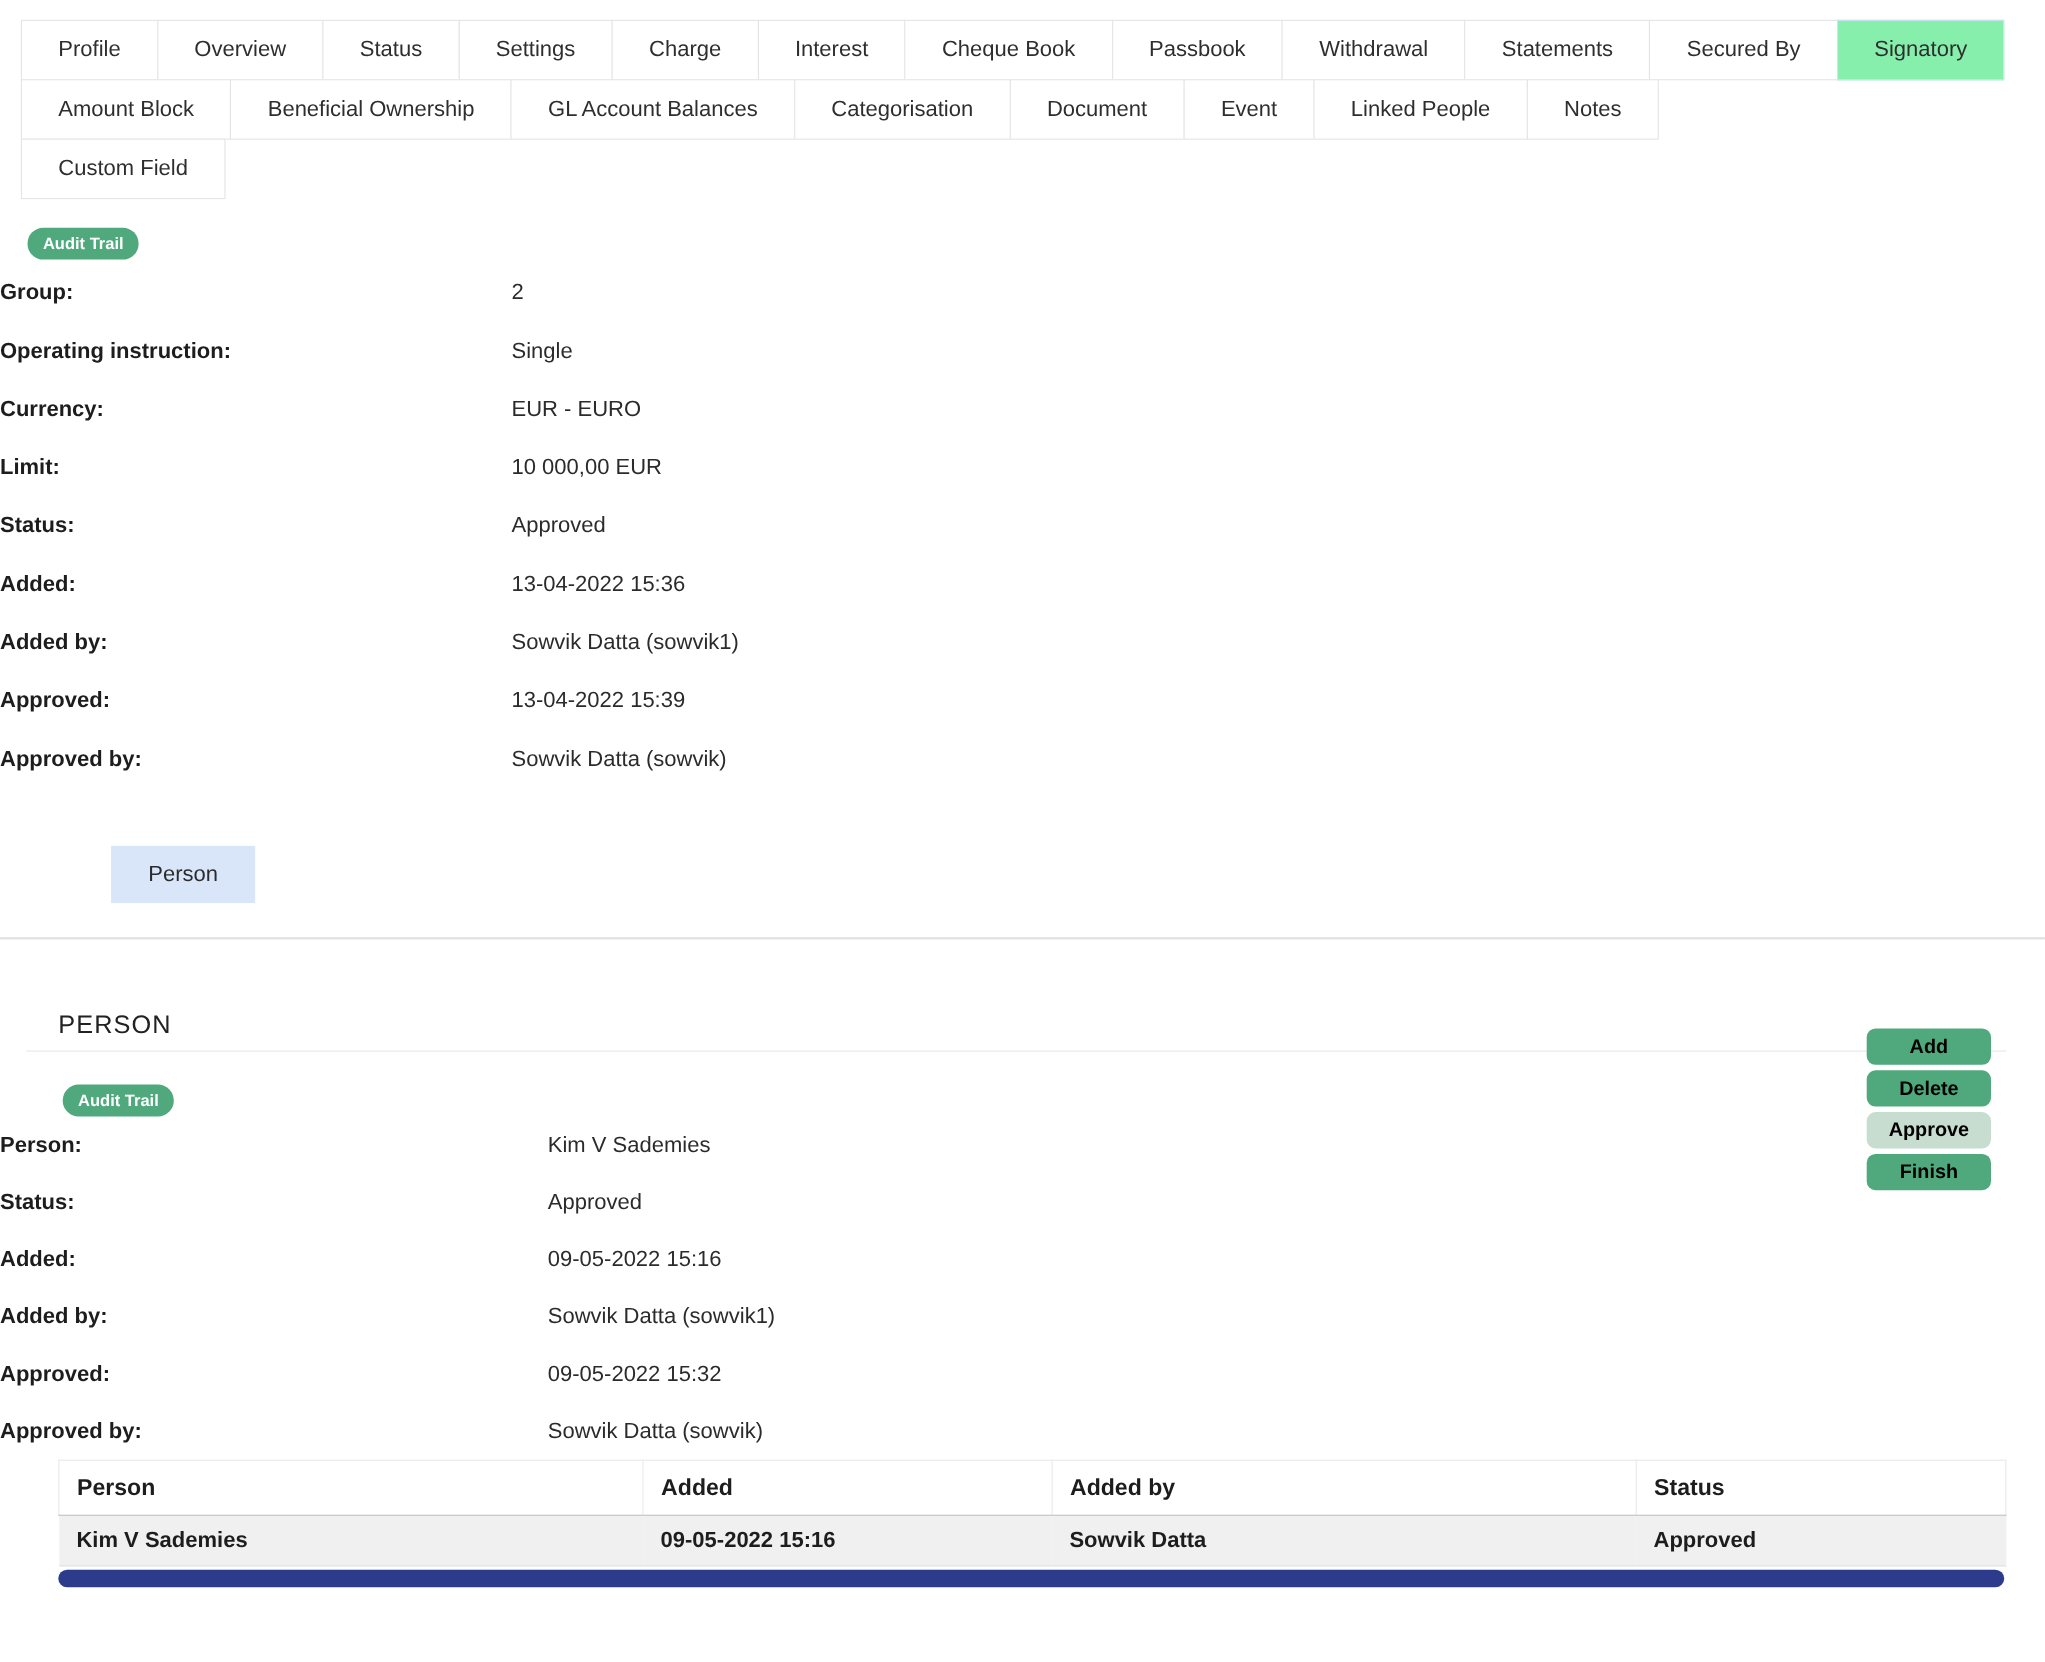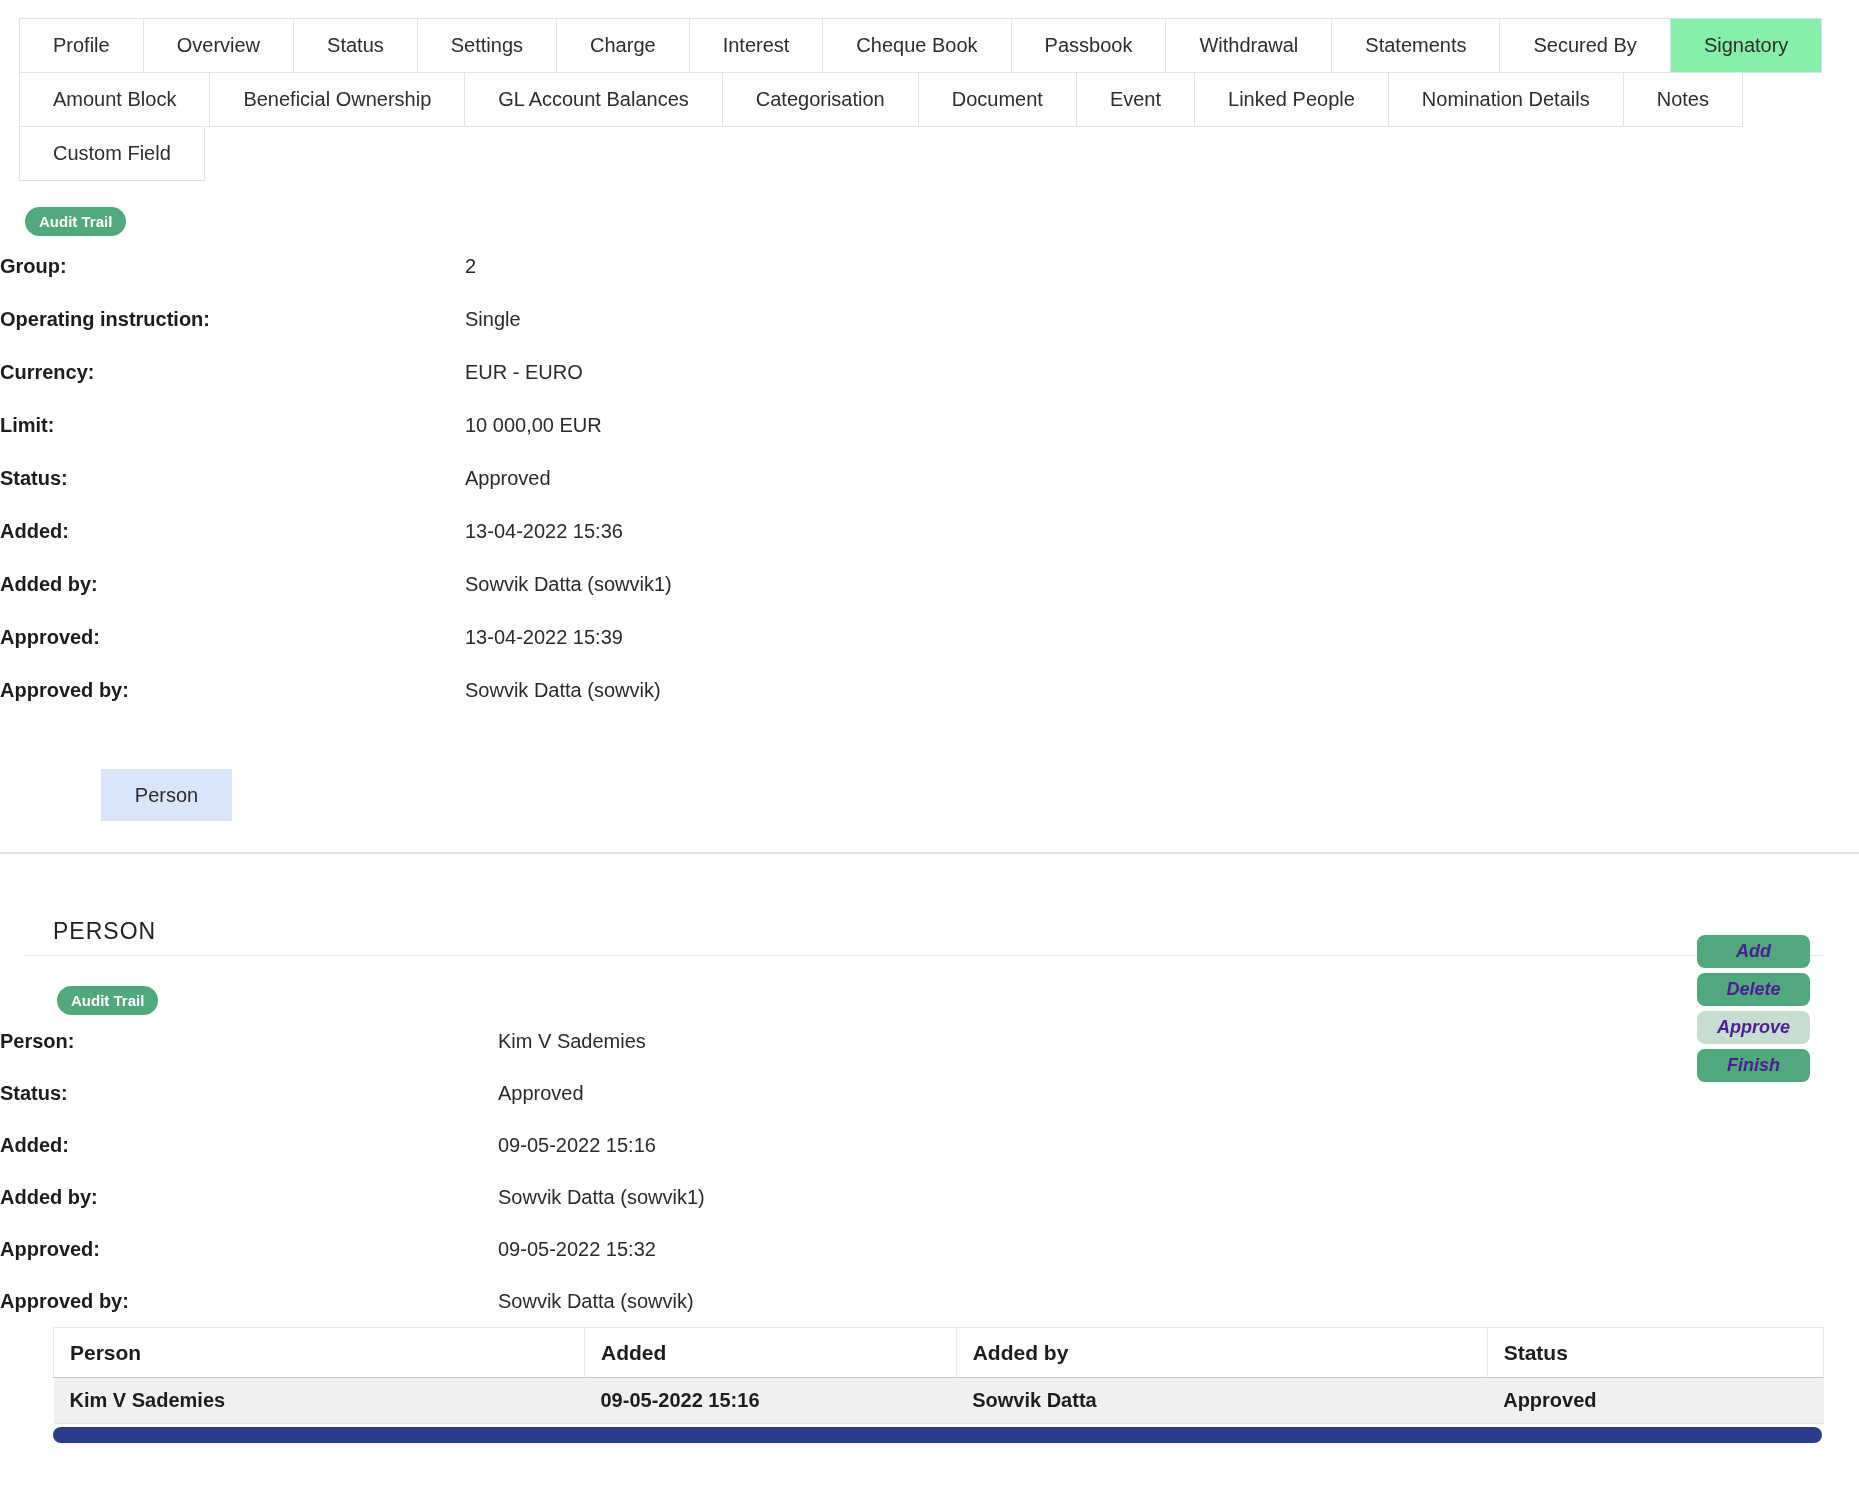--- a/index.html
+++ b/index.html
@@ -49,21 +49,21 @@
   .title-underline { margin: 10px 0 0 24px; width: 1800px; height: 1px; background: #e7e7e7; }
 
   
   .person-section { position: relative; }
   .action-stack {
     position: absolute; top: 17px; right: 49px; width: 113px;
     display: flex; flex-direction: column; gap: 5px;
   }
   .action-btn {
     height: 33px; border: none; border-radius: 8px; background: #4fa97c;
-    color: #4c1d95; font-weight: bold; font-size: 18px; font-family: inherit; cursor: pointer; font-style: italic;
+    color: #000000; font-weight: bold; font-size: 18px; font-family: inherit; cursor: pointer;
   }
   .action-btn.disabled { background: #c6ddd0; cursor: default; }
 
   
   .person-table { margin-left: 53px; width: 1771px; border-collapse: collapse; table-layout: fixed; }
   .person-table col.c1 { width: 30%; } .person-table col.c2 { width: 21%; }
   .person-table col.c3 { width: 30%; } .person-table col.c4 { width: 19%; }
   .person-table th {
     height: 50px; text-align: left; padding-left: 16px;
     font-size: 21px; font-weight: bold; color: #1d1d1d;
@@ -98,21 +98,20 @@
     <div class="tab active">Signatory</div>
   </div>
   <div class="tab-row">
     <div class="tab">Amount Block</div>
     <div class="tab">Beneficial Ownership</div>
     <div class="tab">GL Account Balances</div>
     <div class="tab">Categorisation</div>
     <div class="tab">Document</div>
     <div class="tab">Event</div>
     <div class="tab">Linked People</div>
-    <div class="tab">Nomination Details</div>
     <div class="tab">Notes</div>
   </div>
   <div class="tab-row">
     <div class="tab">Custom Field</div>
   </div>
 </div>
 
 <div>
   <span class="audit-badge badge-1">Audit Trail</span>
 

